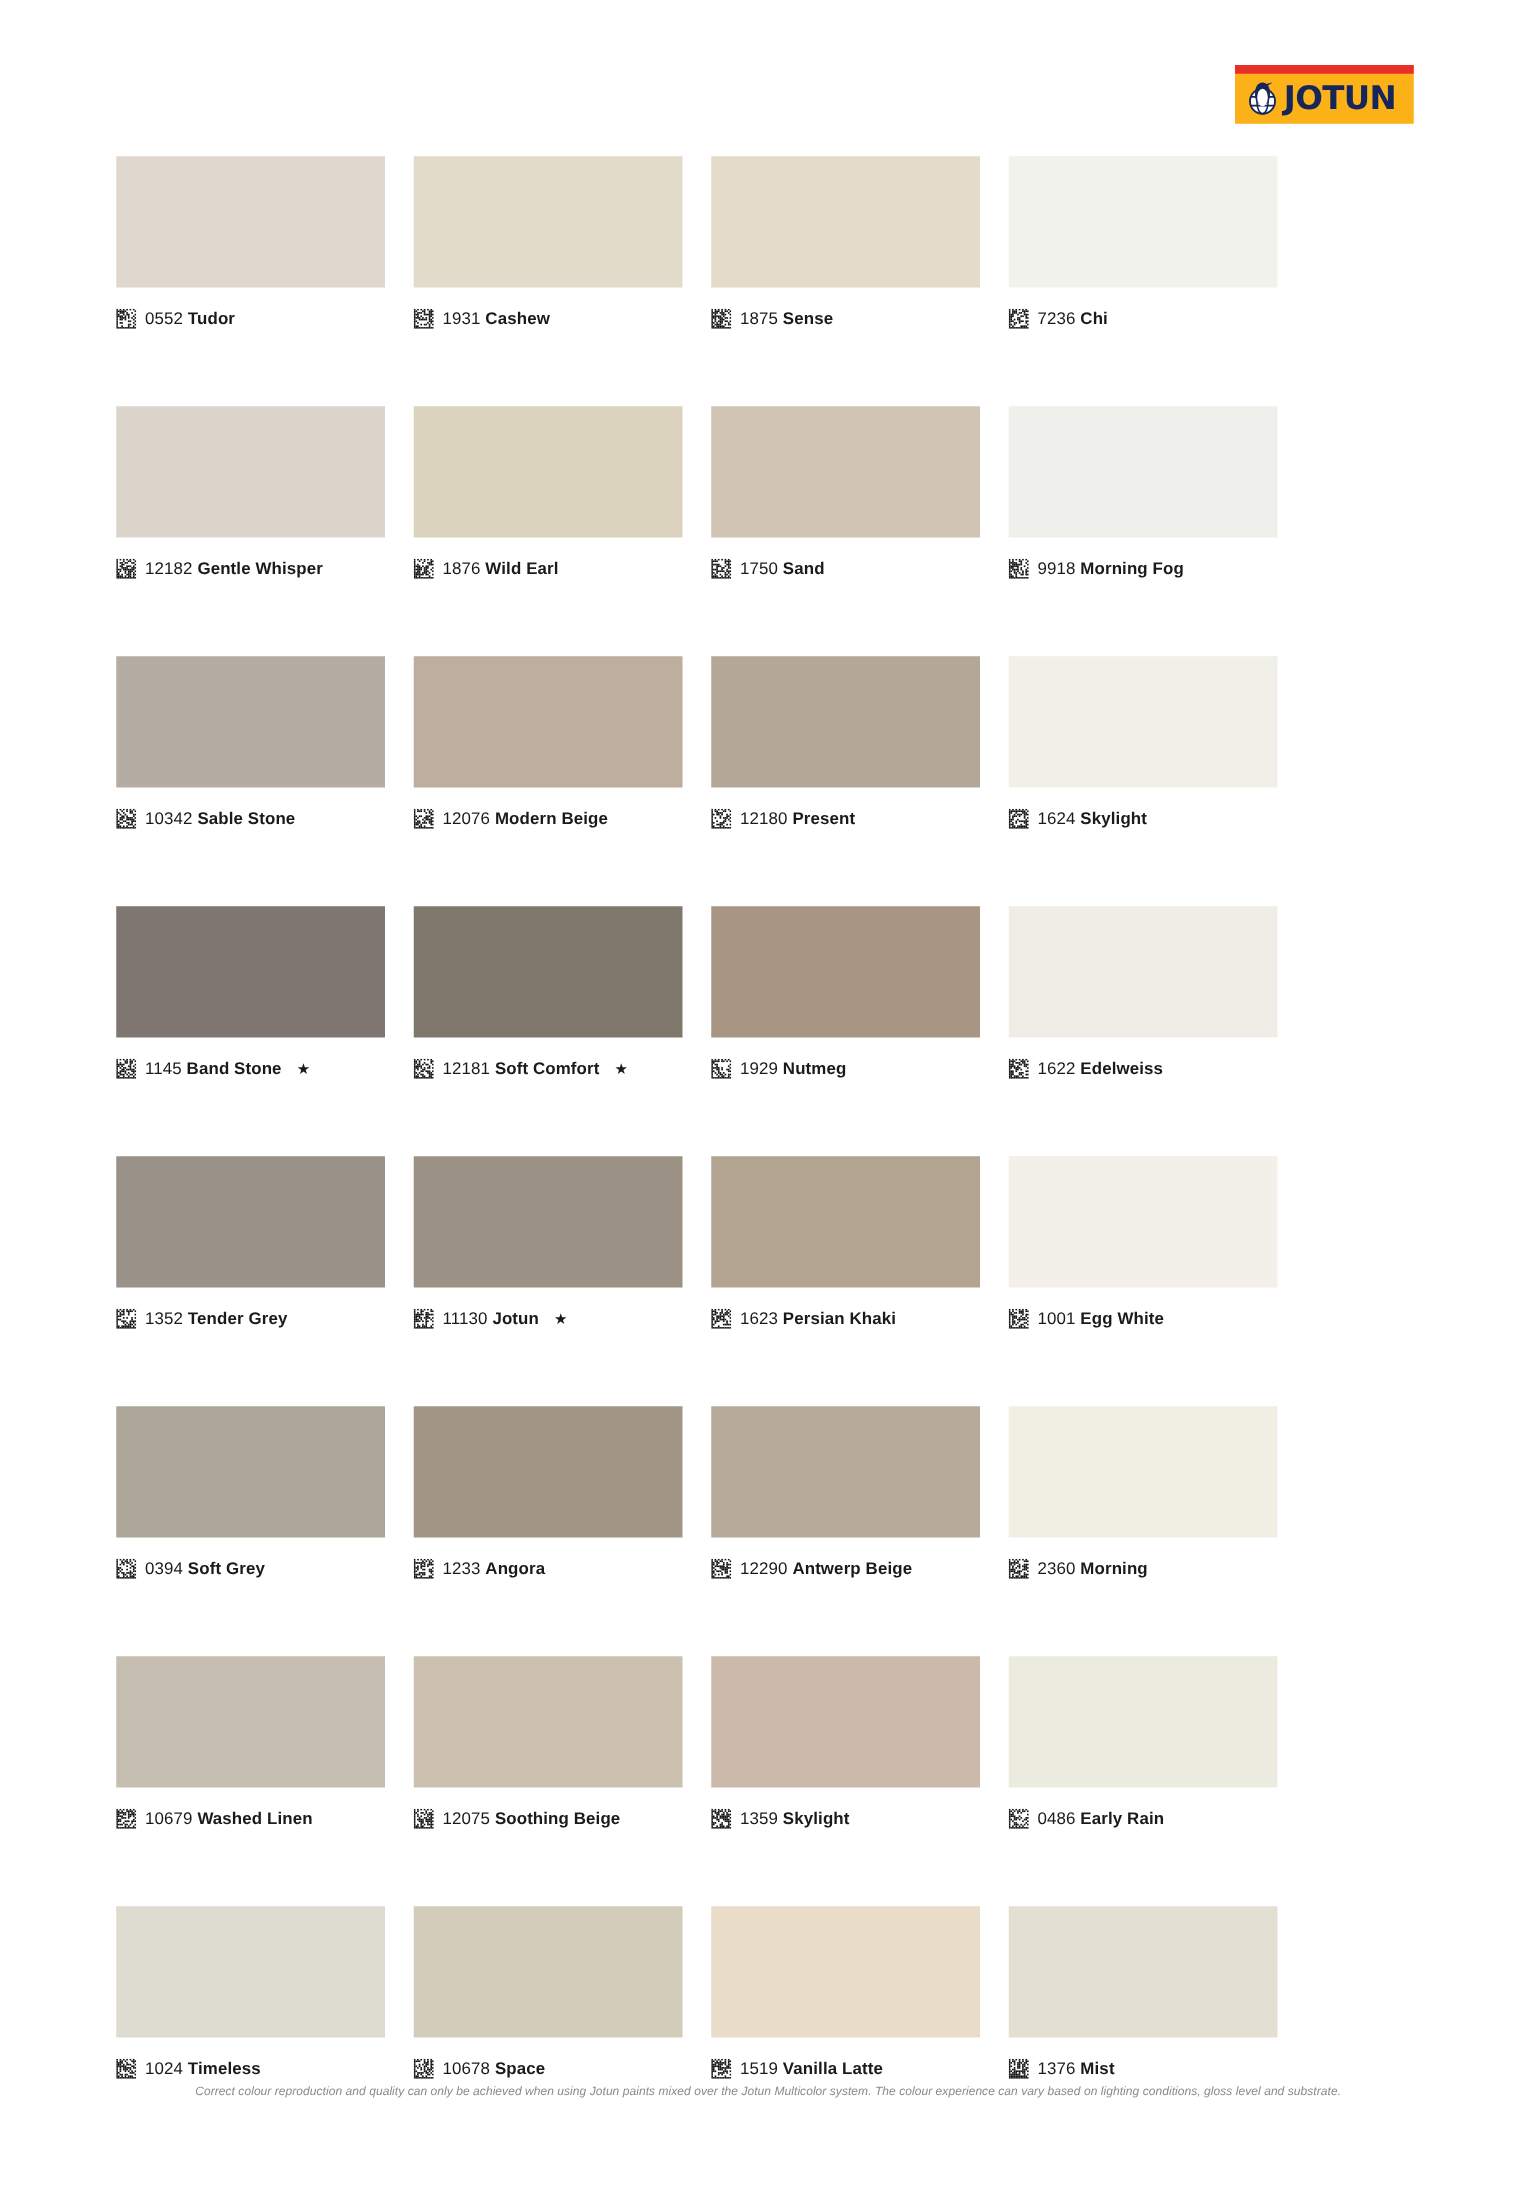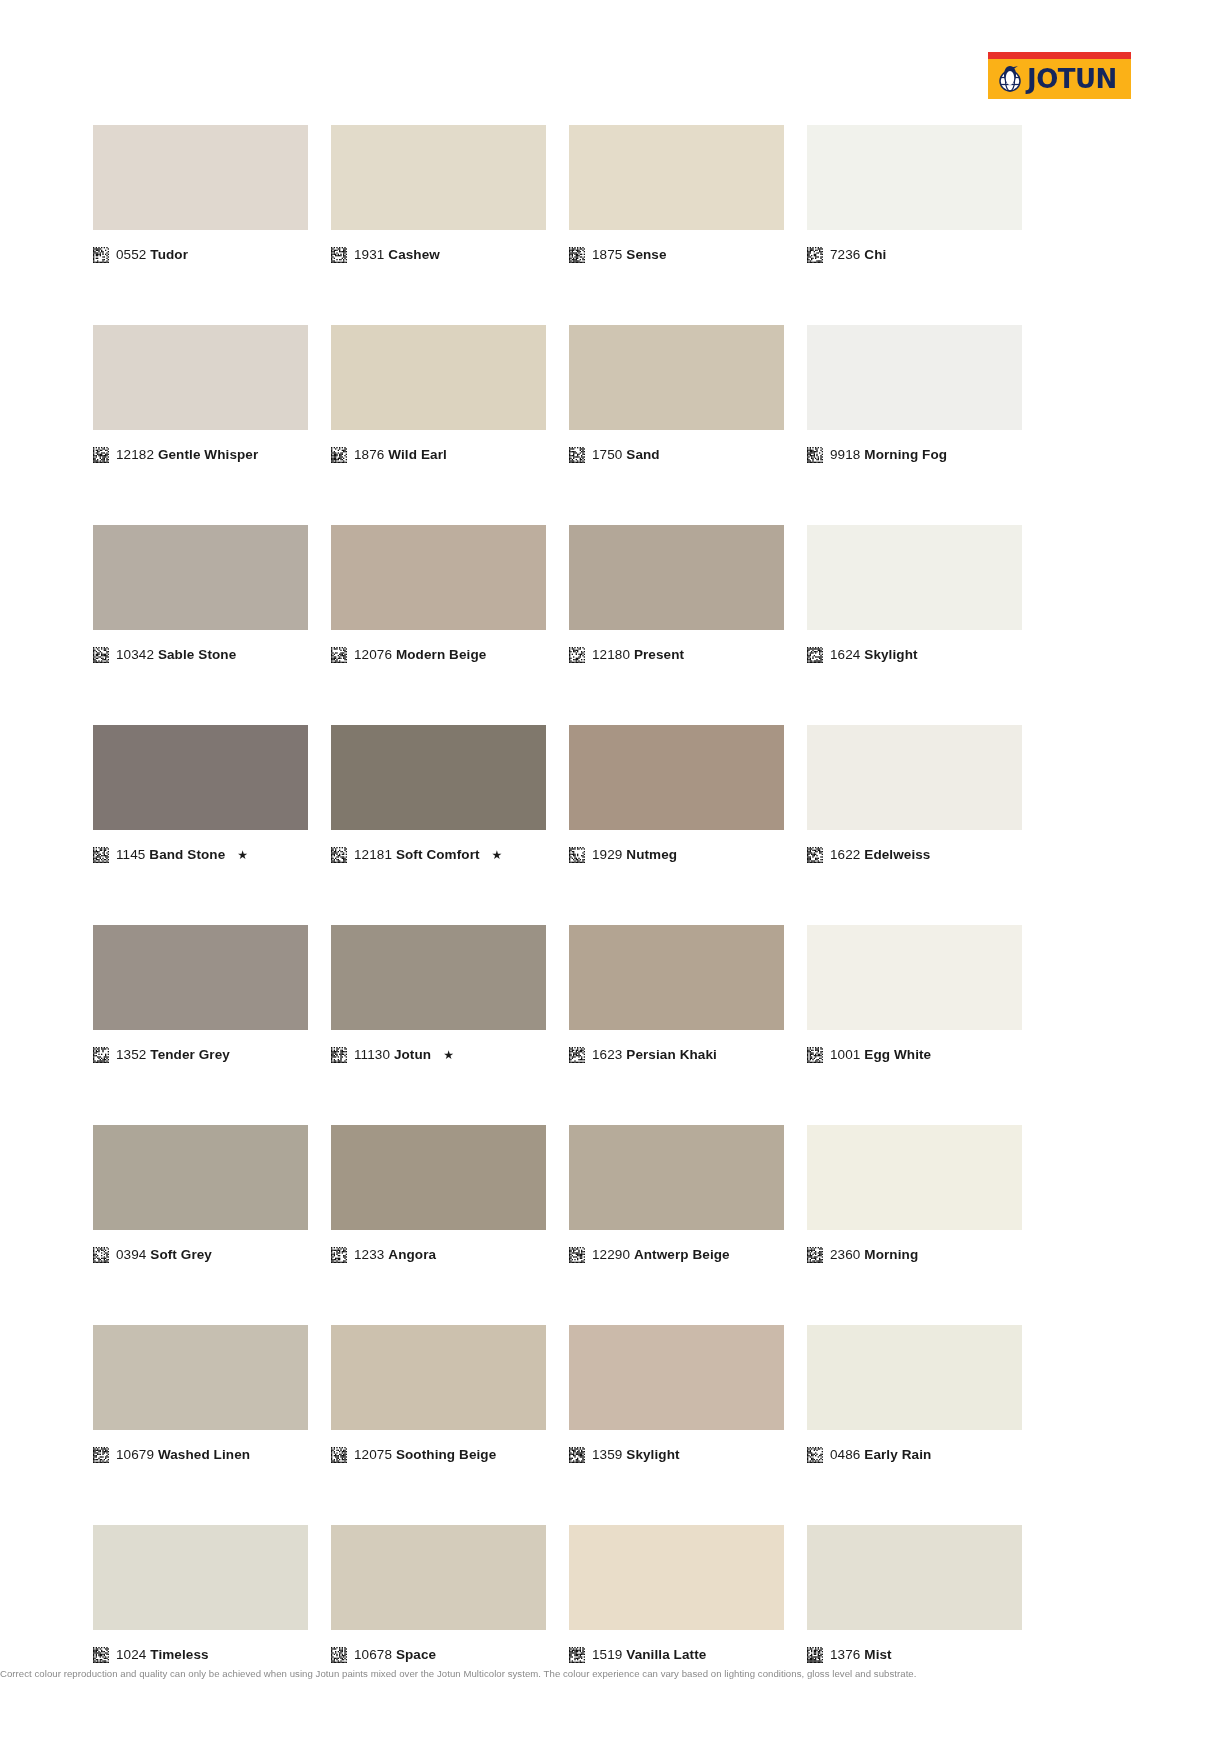--- a/index.html
+++ b/index.html
@@ -97,24 +97,26 @@
     margin-left: 5px;
     color: #1a1a1a;
   }
 
   
   .footer {
     position: absolute;
     left: 0;
     right: 0;
     bottom: 72px;
+    text-align: center;
     font-size: 9.6px;
     line-height: 1.55;
     color: #8a8a8a;
     letter-spacing: 0.05px;
+    font-style: italic;
   }
   .footer .line2 {
     display: block;
     padding-right: 94px;
   }
   .footer .line1 { display: block; }
 </style>
 </head>
 <body>
 

